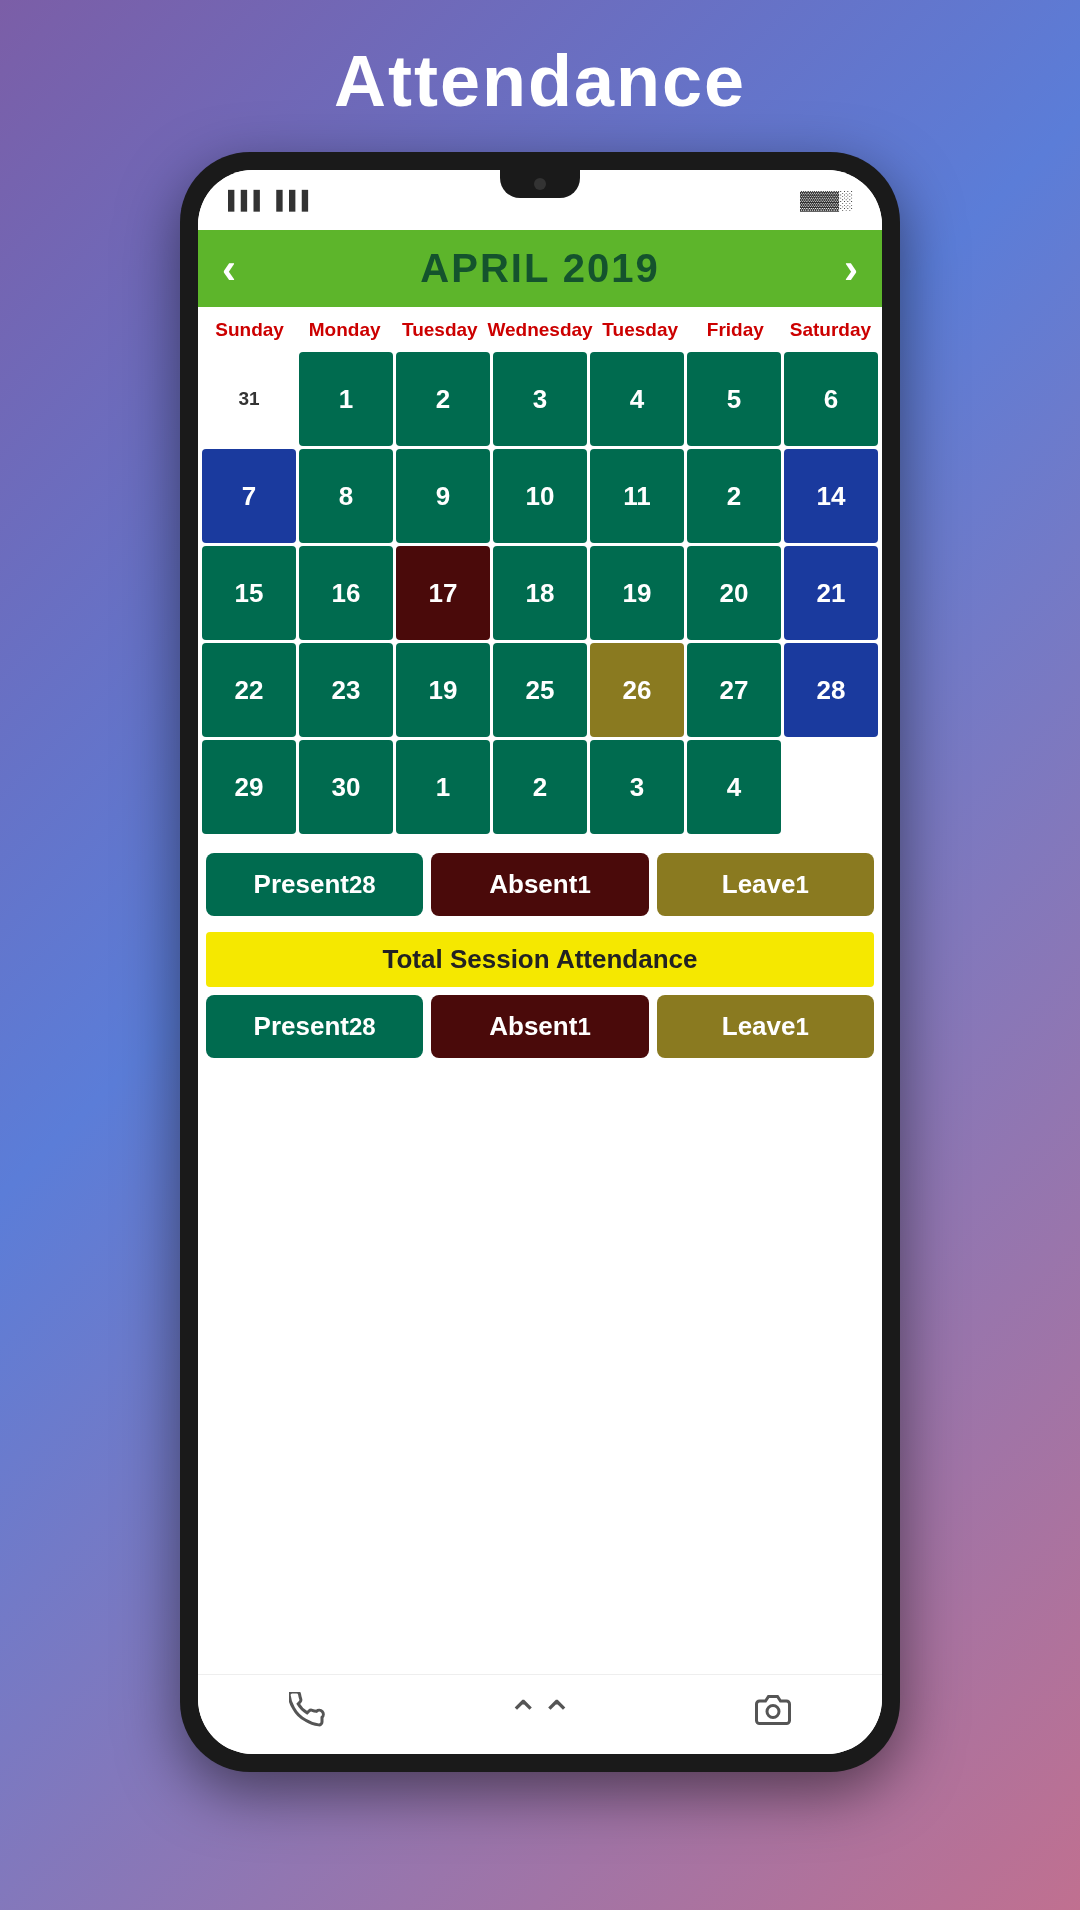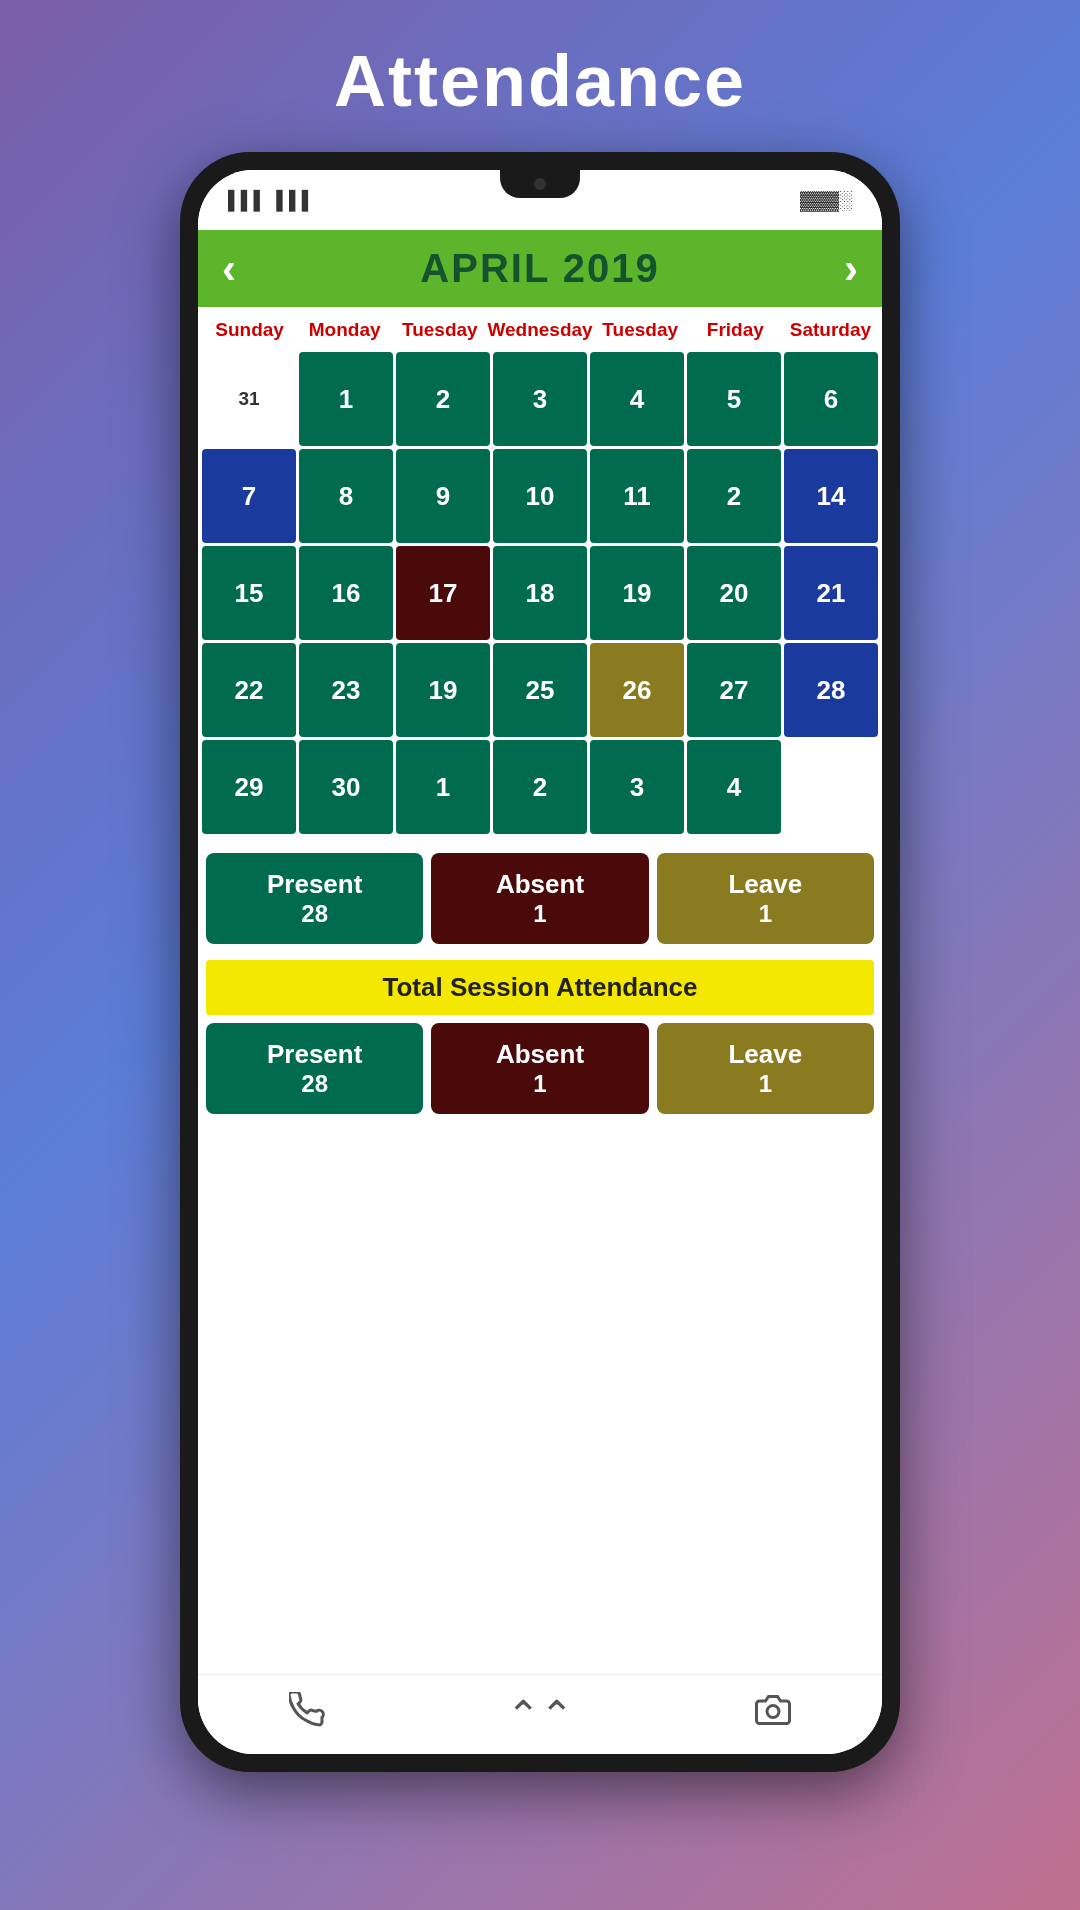--- a/index.html
+++ b/index.html
@@ -184,21 +184,20 @@
     .summary-section {
       padding: 16px 8px 8px;
       display: grid;
       grid-template-columns: 1fr 1fr 1fr;
       gap: 8px;
     }
 
     .summary-card {
       border-radius: 8px;
       display: flex;
-      flex-direction: column;
       align-items: center;
       justify-content: center;
       padding: 16px 8px;
     }
 
     .summary-card.present-card { background: #006b4f; }
     .summary-card.absent-card { background: #4a0a0a; }
     .summary-card.leave-card { background: #8a7a20; }
 
     .summary-label {

